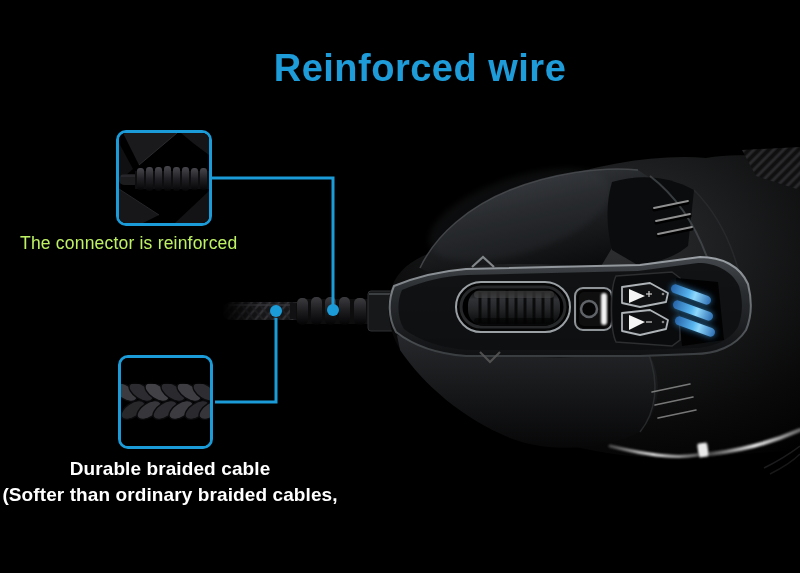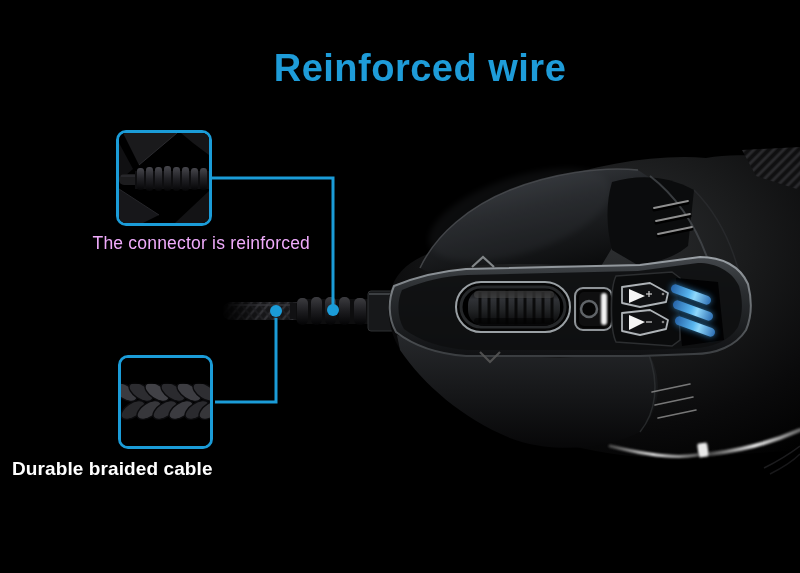--- a/index.html
+++ b/index.html
@@ -6,24 +6,24 @@
   .stage{position:relative;width:800px;height:573px;background:#000;overflow:hidden;
          font-family:"Liberation Sans",sans-serif;}
   .scene{position:absolute;left:0;top:0;}
   .title{position:absolute;top:22px;left:0;width:800px;text-align:center;
          font-size:38px;font-weight:700;color:#1e9cd9;letter-spacing:.5px;padding-left:20px;}
   .thumb{position:absolute;border:3px solid #1b9cd8;border-radius:10px;background:#000;
          overflow:hidden;box-sizing:border-box;}
   .thumb svg{display:block;}
   .thumb1{left:116px;top:130px;width:96px;height:96px;}
   .thumb2{left:118px;top:355px;width:95px;height:94px;}
-  .cap1{position:absolute;left:20px;top:233px;width:290px;text-align:right;
-        color:#f0abfc;font-size:17.5px;font-weight:400;letter-spacing:.2px;}
-  .cap2{position:absolute;left:0px;top:456px;width:340px;
-        color:#fff;font-size:19px;font-weight:700;line-height:26px;letter-spacing:.1px;margin-left:12px;}
+  .cap1{position:absolute;left:20px;top:233px;width:290px;text-align:left;
+        color:#bef264;font-size:17.5px;font-weight:400;letter-spacing:.2px;}
+  .cap2{position:absolute;left:0px;top:456px;width:340px;text-align:center;
+        color:#fff;font-size:19px;font-weight:700;line-height:26px;letter-spacing:.1px;}
 </style>
 </head>
 <body>
 
 <div class="stage">
 
   <svg class="scene" width="800" height="573" viewBox="0 0 800 573">
     <defs>
       <radialGradient id="bodyG" cx="0.55" cy="0.3" r="0.8">
         <stop offset="0" stop-color="#2c2e30"></stop>
@@ -322,15 +322,16 @@
         <ellipse cx="52" cy="34" rx="13.5" ry="7" fill="#2a2a2e" transform="rotate(33 52 34)"></ellipse>
         <ellipse cx="68" cy="34" rx="13.5" ry="7" fill="#3d3d42" transform="rotate(33 68 34)"></ellipse>
         <ellipse cx="84" cy="34" rx="13.5" ry="7" fill="#2e2e32" transform="rotate(33 84 34)"></ellipse>
       </g>
       <rect x="0" y="22" width="89" height="4" fill="#000" opacity="0.8"></rect>
       <rect x="0" y="64" width="89" height="5" fill="#000" opacity="0.8"></rect>
     </svg>
   </div>
   <div class="cap2">
     <div>Durable braided cable</div>
+    <div>(Softer than ordinary braided cables,</div>
   </div>
 
 </div>
 
 </body></html>

